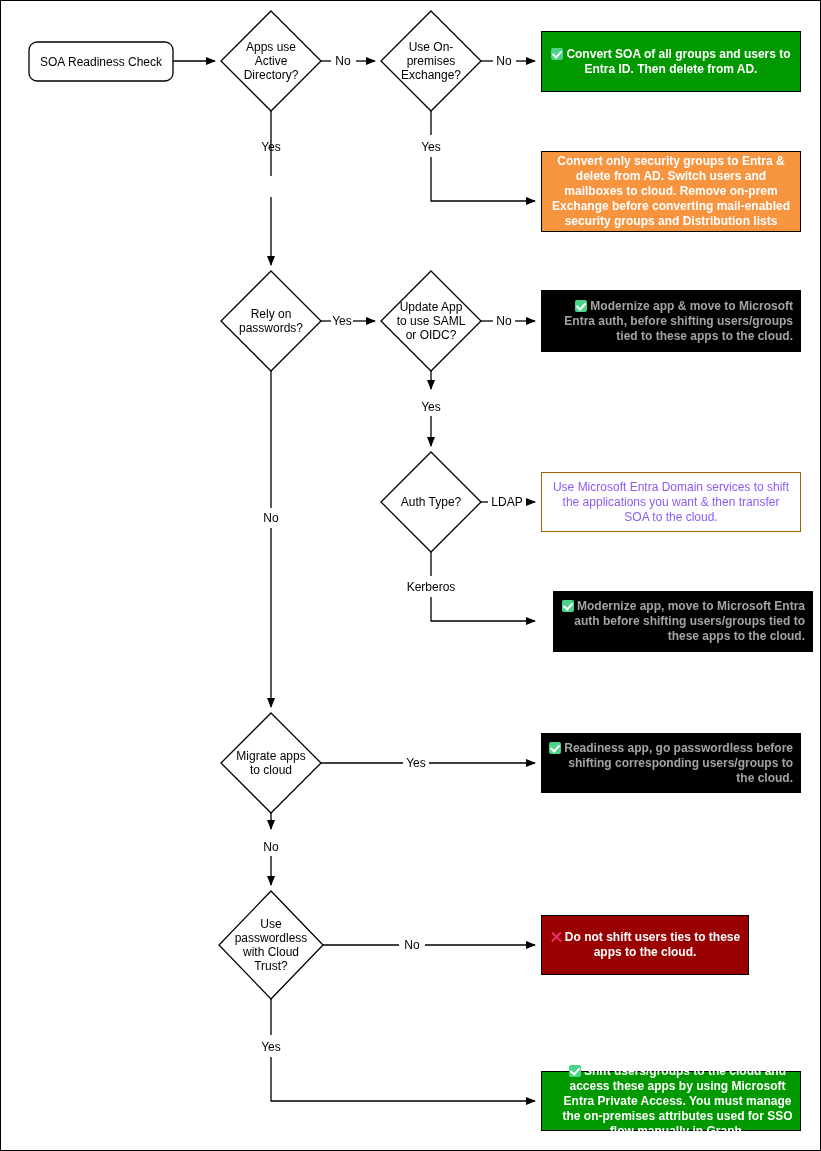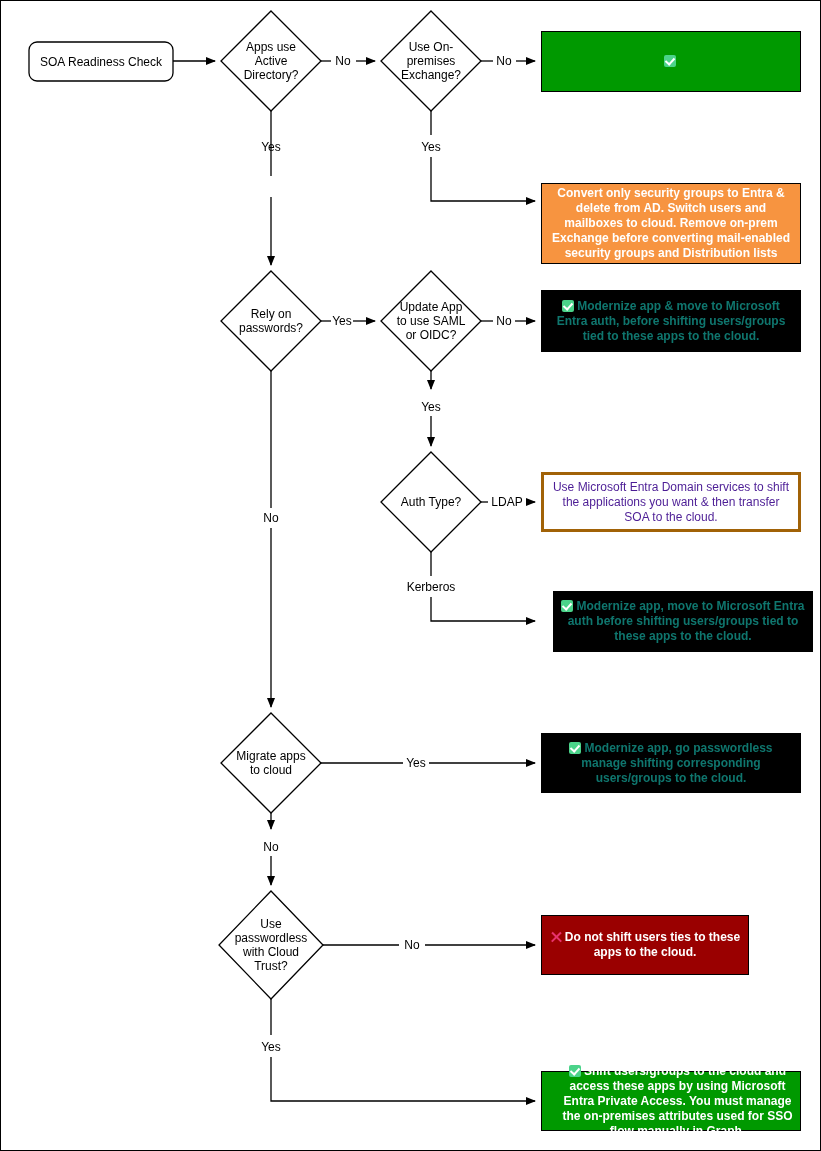--- a/index.html
+++ b/index.html
@@ -61,33 +61,34 @@
   }
   .box-orange {
     background: #F79440;
     border: 1px solid #000000;
     color: #ffffff;
     font-weight: bold;
   }
   .box-black {
     background: #000000;
     border: 1px solid #000000;
-    color: #0f766e;
-    font-weight: bold;
+    color: #a3a3a3;
+    font-weight: bold;
+    text-align: right;
   }
   .box-red {
     background: #9A0000;
     border: 1px solid #000000;
     color: #ffffff;
     font-weight: bold;
   }
   .box-white {
     background: #ffffff;
-    border: 3px solid #a16207;
-    color: #4c1d95;
+    border: 1px solid #a16207;
+    color: #8b5cf6;
     font-weight: normal;
   }
   .mark-icon {
     display: inline-block;
     vertical-align: -2px;
     margin-right: 3px;
   }
   .check-icon {
     width: 12px;
     height: 12px;
@@ -244,25 +245,25 @@
     <text class="edge-label" text-anchor="middle" x="506" y="505">LDAP</text>
     <text class="edge-label" text-anchor="middle" x="430" y="590">Kerberos</text>
     <text class="edge-label" text-anchor="middle" x="415" y="766">Yes</text>
     <text class="edge-label" text-anchor="middle" x="270" y="850">No</text>
     <text class="edge-label" text-anchor="middle" x="411" y="948">No</text>
     <text class="edge-label" text-anchor="middle" x="270" y="1050">Yes</text>
   </svg>
 
   <div class="result-box box-green" style="left:540px; top:30px; width:260px; height:61px;">
     <div class="rb-inner">
-      <span class="mark-icon check-icon"></span>
-    </div>
-  </div>
-
-  <div class="result-box box-orange" style="left:540px; top:150px; width:260px; height:81px;margin-top:32px;">
+      <span class="mark-icon check-icon"></span><span>Convert SOA of all groups and users to Entra ID. Then delete from AD.</span>
+    </div>
+  </div>
+
+  <div class="result-box box-orange" style="left:540px; top:150px; width:260px; height:81px;">
     <div class="rb-inner">Convert only security groups to Entra &amp; delete from AD. Switch users and mailboxes to cloud. Remove on-prem Exchange before converting mail-enabled security groups and Distribution lists</div>
   </div>
 
   <div class="result-box box-black" style="left:540px; top:289px; width:260px; height:62px;">
     <div class="rb-inner">
       <span class="mark-icon check-icon"></span><span>Modernize app &amp; move to Microsoft Entra auth, before shifting users/groups tied to these apps to the cloud.</span>
     </div>
   </div>
 
   <div class="result-box box-white" style="left:540px; top:471px; width:260px; height:60px;">
@@ -270,21 +271,21 @@
   </div>
 
   <div class="result-box box-black" style="left:540px; top:590px; width:260px; height:61px;margin-left:12px;">
     <div class="rb-inner">
       <span class="mark-icon check-icon"></span><span>Modernize app, move to Microsoft Entra auth before shifting users/groups tied to these apps to the cloud.</span>
     </div>
   </div>
 
   <div class="result-box box-black" style="left:540px; top:732px; width:260px; height:60px;">
     <div class="rb-inner">
-      <span class="mark-icon check-icon"></span><span>Modernize app, go passwordless manage shifting corresponding users/groups to the cloud.</span>
+      <span class="mark-icon check-icon"></span><span>Readiness app, go passwordless before shifting corresponding users/groups to the cloud.</span>
     </div>
   </div>
 
   <div class="result-box box-red" style="left:540px; top:914px; width:208px; height:60px;">
     <div class="rb-inner">
       <span class="mark-icon x-icon"></span><span>Do not shift users ties to these apps to the cloud.</span>
     </div>
   </div>
 
   <div class="result-box box-green" style="left:540px; top:1070px; width:260px; height:60px;padding-left:20px;">

